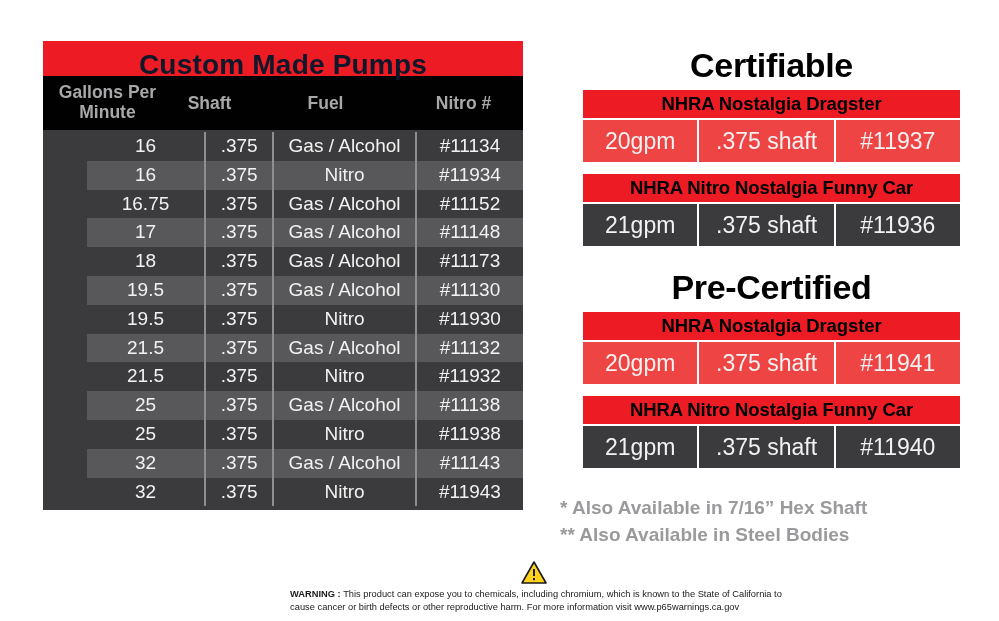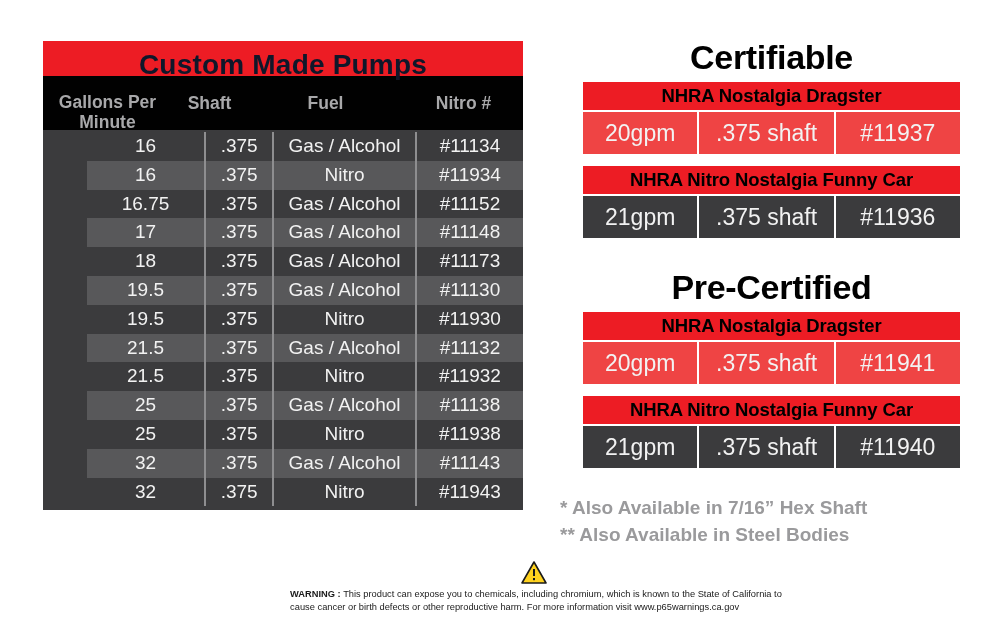--- a/index.html
+++ b/index.html
@@ -60,35 +60,35 @@
     color: #a8a8aa;
     font-weight: bold;
     font-size: 17.5px;
     height: 54px;
     line-height: 54px;
     border-left: none;
     white-space: normal;
   }
   #pumps-head .c0 {
     line-height: 20px;
-    padding-top: 16px;
+    padding-top: 6px;
     height: 54px;
   }
   .prow.odd  .pcell { background: #3b3b3d; }
   .prow.even .pcell { background: #58585a; }
   #pumps-rows { border-bottom: 2px solid #3b3b3d; padding-bottom: 2px; background:#3b3b3d;padding-left:44px;}
   #pumps-rows .prow:first-child .pcell { margin-top: 2px; }
 
   
   .section {
     position: absolute;
     left: 583px;
     width: 377px;
   }
-  #section-certifiable  { top: 36px; }
+  #section-certifiable  { top: 44px; }
   #section-precertified { top: 266px; }
   .section-title {
     color: #000000;
     font-size: 34px;
     font-weight: bold;
     text-align: center;
     line-height: 42px;
     letter-spacing: -0.3px;
   }
   .sub-block { margin-top: 4px; }

